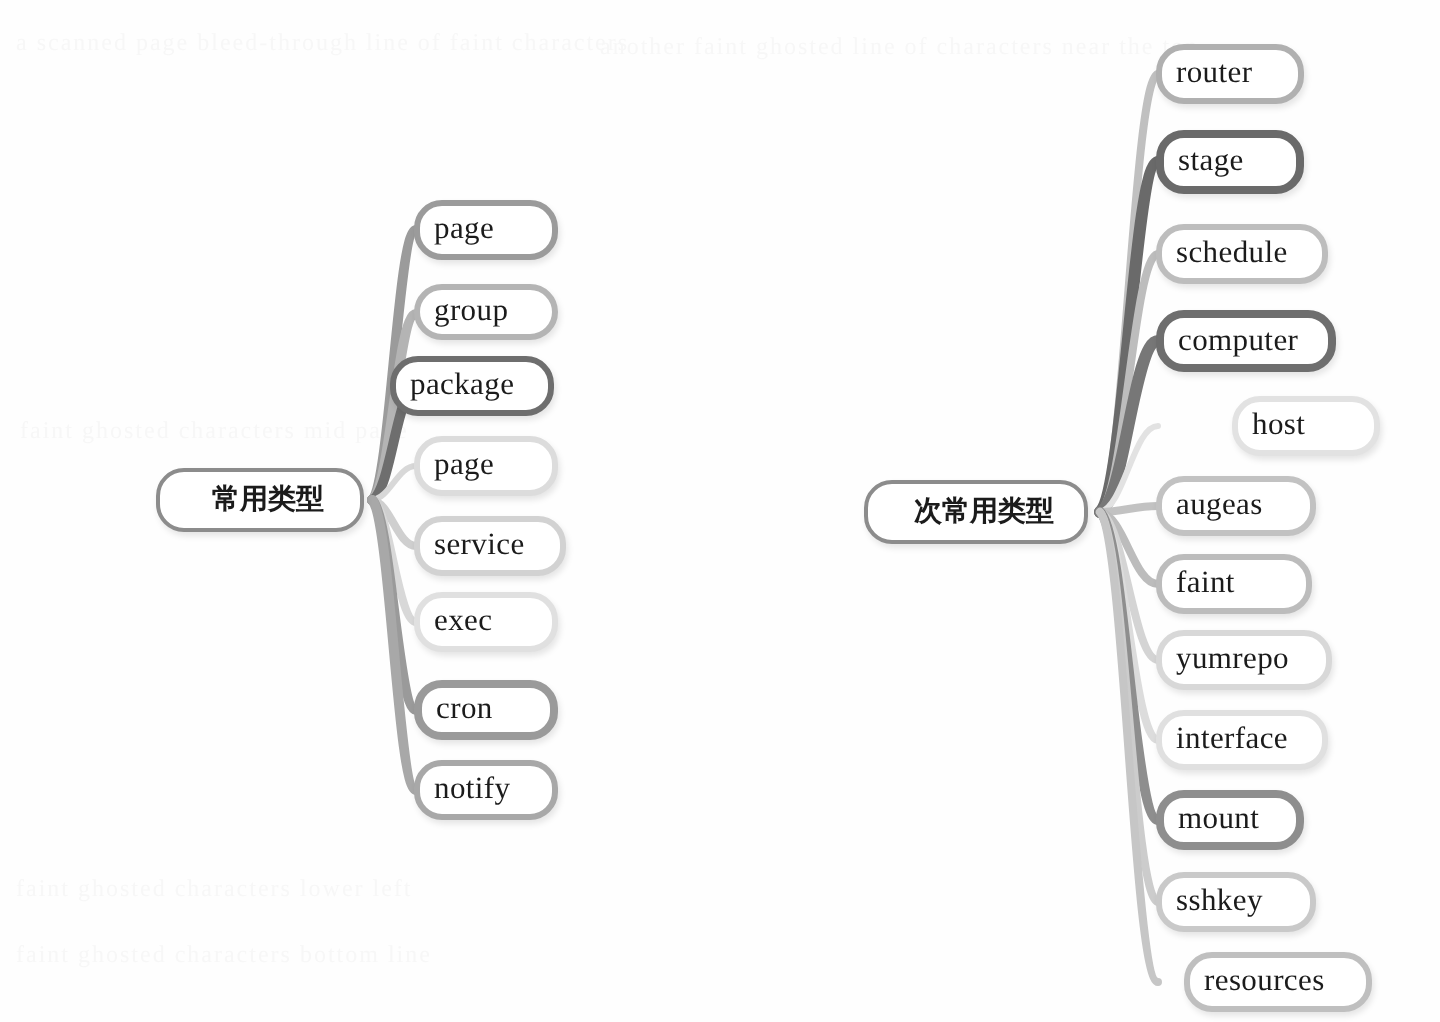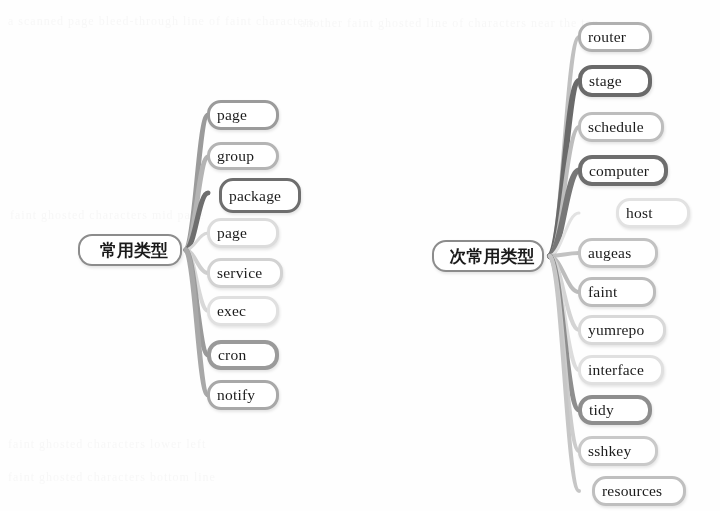--- a/index.html
+++ b/index.html
@@ -57,21 +57,21 @@
     line-height: 1;
     white-space: nowrap;
     letter-spacing: 0.2px;
   }
 
   .node.root {
     justify-content: center;
     padding-left: 8px;
     border-radius: 8px;
     font-family: "DejaVu Sans", sans-serif;
-    font-size: 17px;
+    font-size: 14px;
     font-weight: 700;
     letter-spacing: 0px;
   }
 
   .node.shadowed {
     box-shadow: 1px 2px 3px rgba(0,0,0,0.10);
     border-radius: 14px;
   }
 </style>
 </head>
@@ -104,33 +104,33 @@
       <path d="M 550 256 C 562.18 260.44, 566.82 330, 579 330" fill="none" stroke="#d4d4d4" stroke-width="4" stroke-linecap="round"></path>
       <path d="M 550 256 C 562.18 262.84, 566.82 370, 579 370" fill="none" stroke="#dcdcdc" stroke-width="4" stroke-linecap="round"></path>
       <path d="M 550 256 C 562.18 265.24, 566.82 410, 579 410" fill="none" stroke="#8e8e8e" stroke-width="5" stroke-linecap="round"></path>
       <path d="M 550 256 C 562.18 267.7, 566.82 451, 579 451" fill="none" stroke="#cccccc" stroke-width="4" stroke-linecap="round"></path>
       <path d="M 550 256 C 562.18 270.1, 566.82 491, 579 491" fill="none" stroke="#c6c6c6" stroke-width="4" stroke-linecap="round"></path>
     </svg>
   <div id="node-layer">
       <div class="node root shadowed" style="left: 78px; top: 234px; width: 104px; height: 32px; border-width: 2px; border-color: rgb(140, 140, 140);">常用类型</div>
       <div class="node shadowed" style="left: 207px; top: 100px; width: 72px; height: 30px; border-width: 3px; border-color: rgb(155, 155, 155);">page</div>
       <div class="node shadowed" style="left: 207px; top: 142px; width: 72px; height: 28px; border-width: 3px; border-color: rgb(180, 180, 180);">group</div>
-      <div class="node shadowed" style="left: 219px; top: 178px; width: 82px; height: 35px; border-width: 3px; border-color: rgb(110, 110, 110);">package</div>
+      <div class="node shadowed" style="left: 195px; top: 178px; width: 82px; height: 30px; border-width: 3px; border-color: rgb(110, 110, 110);">package</div>
       <div class="node shadowed" style="left: 207px; top: 218px; width: 72px; height: 30px; border-width: 3px; border-color: rgb(220, 220, 220);">page</div>
       <div class="node shadowed" style="left: 207px; top: 258px; width: 76px; height: 30px; border-width: 3px; border-color: rgb(210, 210, 210);">service</div>
       <div class="node shadowed" style="left: 207px; top: 296px; width: 72px; height: 30px; border-width: 3px; border-color: rgb(224, 224, 224);">exec</div>
       <div class="node shadowed" style="left: 207px; top: 340px; width: 72px; height: 30px; border-width: 4px; border-color: rgb(154, 154, 154);">cron</div>
       <div class="node shadowed" style="left: 207px; top: 380px; width: 72px; height: 30px; border-width: 3px; border-color: rgb(168, 168, 168);">notify</div>
       <div class="node root shadowed" style="left: 432px; top: 240px; width: 112px; height: 32px; border-width: 2px; border-color: rgb(140, 140, 140);">次常用类型</div>
       <div class="node shadowed" style="left: 578px; top: 22px; width: 74px; height: 30px; border-width: 3px; border-color: rgb(176, 176, 176);">router</div>
       <div class="node shadowed" style="left: 578px; top: 65px; width: 74px; height: 32px; border-width: 4px; border-color: rgb(106, 106, 106);">stage</div>
       <div class="node shadowed" style="left: 578px; top: 112px; width: 86px; height: 30px; border-width: 3px; border-color: rgb(189, 189, 189);">schedule</div>
       <div class="node shadowed" style="left: 578px; top: 155px; width: 90px; height: 31px; border-width: 4px; border-color: rgb(110, 110, 110);">computer</div>
       <div class="node shadowed" style="left: 578px; top: 198px; width: 74px; height: 30px; border-width: 3px; border-color: rgb(226, 226, 226); margin-left: 38px;">host</div>
       <div class="node shadowed" style="left: 578px; top: 238px; width: 80px; height: 30px; border-width: 3px; border-color: rgb(194, 194, 194);">augeas</div>
       <div class="node shadowed" style="left: 578px; top: 277px; width: 78px; height: 30px; border-width: 3px; border-color: rgb(188, 188, 188);">faint</div>
       <div class="node shadowed" style="left: 578px; top: 315px; width: 88px; height: 30px; border-width: 3px; border-color: rgb(216, 216, 216);">yumrepo</div>
       <div class="node shadowed" style="left: 578px; top: 355px; width: 86px; height: 30px; border-width: 3px; border-color: rgb(224, 224, 224);">interface</div>
-      <div class="node shadowed" style="left: 578px; top: 395px; width: 74px; height: 30px; border-width: 4px; border-color: rgb(142, 142, 142);">tidy</div>
+      <div class="node shadowed" style="left: 578px; top: 395px; width: 74px; height: 30px; border-width: 4px; border-color: rgb(142, 142, 142);">mount</div>
       <div class="node shadowed" style="left: 578px; top: 436px; width: 80px; height: 30px; border-width: 3px; border-color: rgb(201, 201, 201);">sshkey</div>
       <div class="node shadowed" style="left: 592px; top: 476px; width: 94px; height: 30px; border-width: 3px; border-color: rgb(191, 191, 191);">resources</div>
     </div>
 </div>
 
 </body></html>

